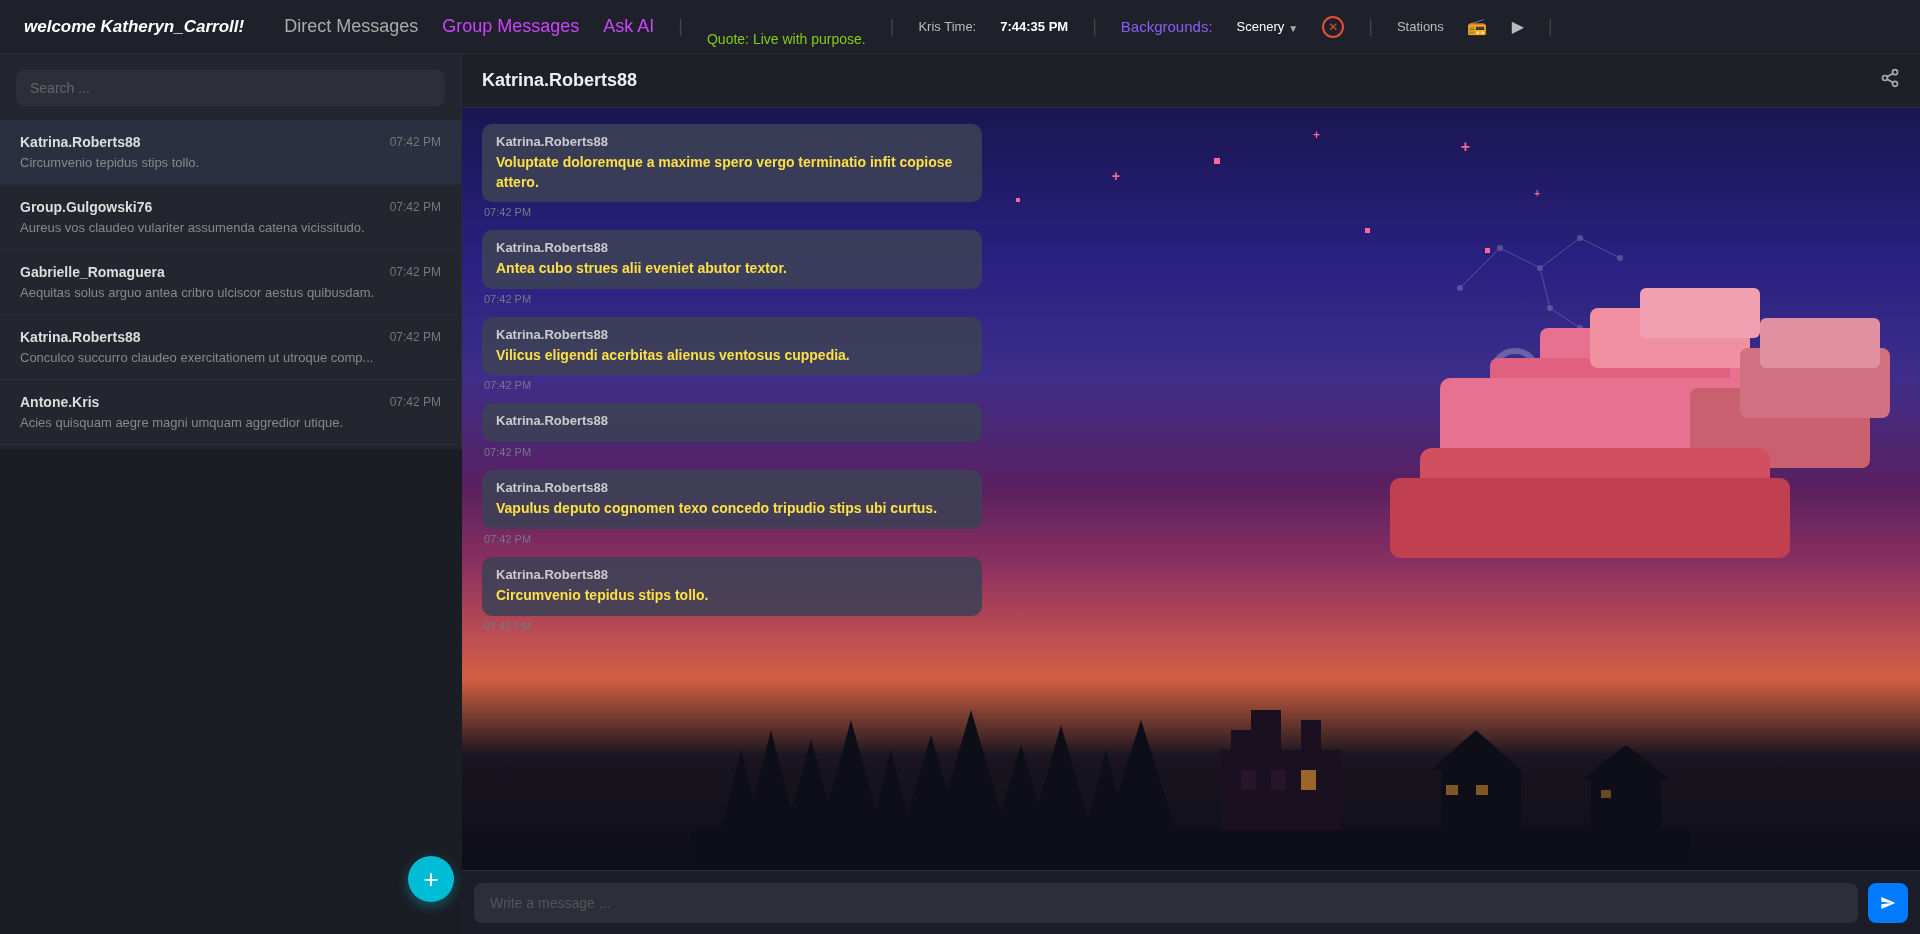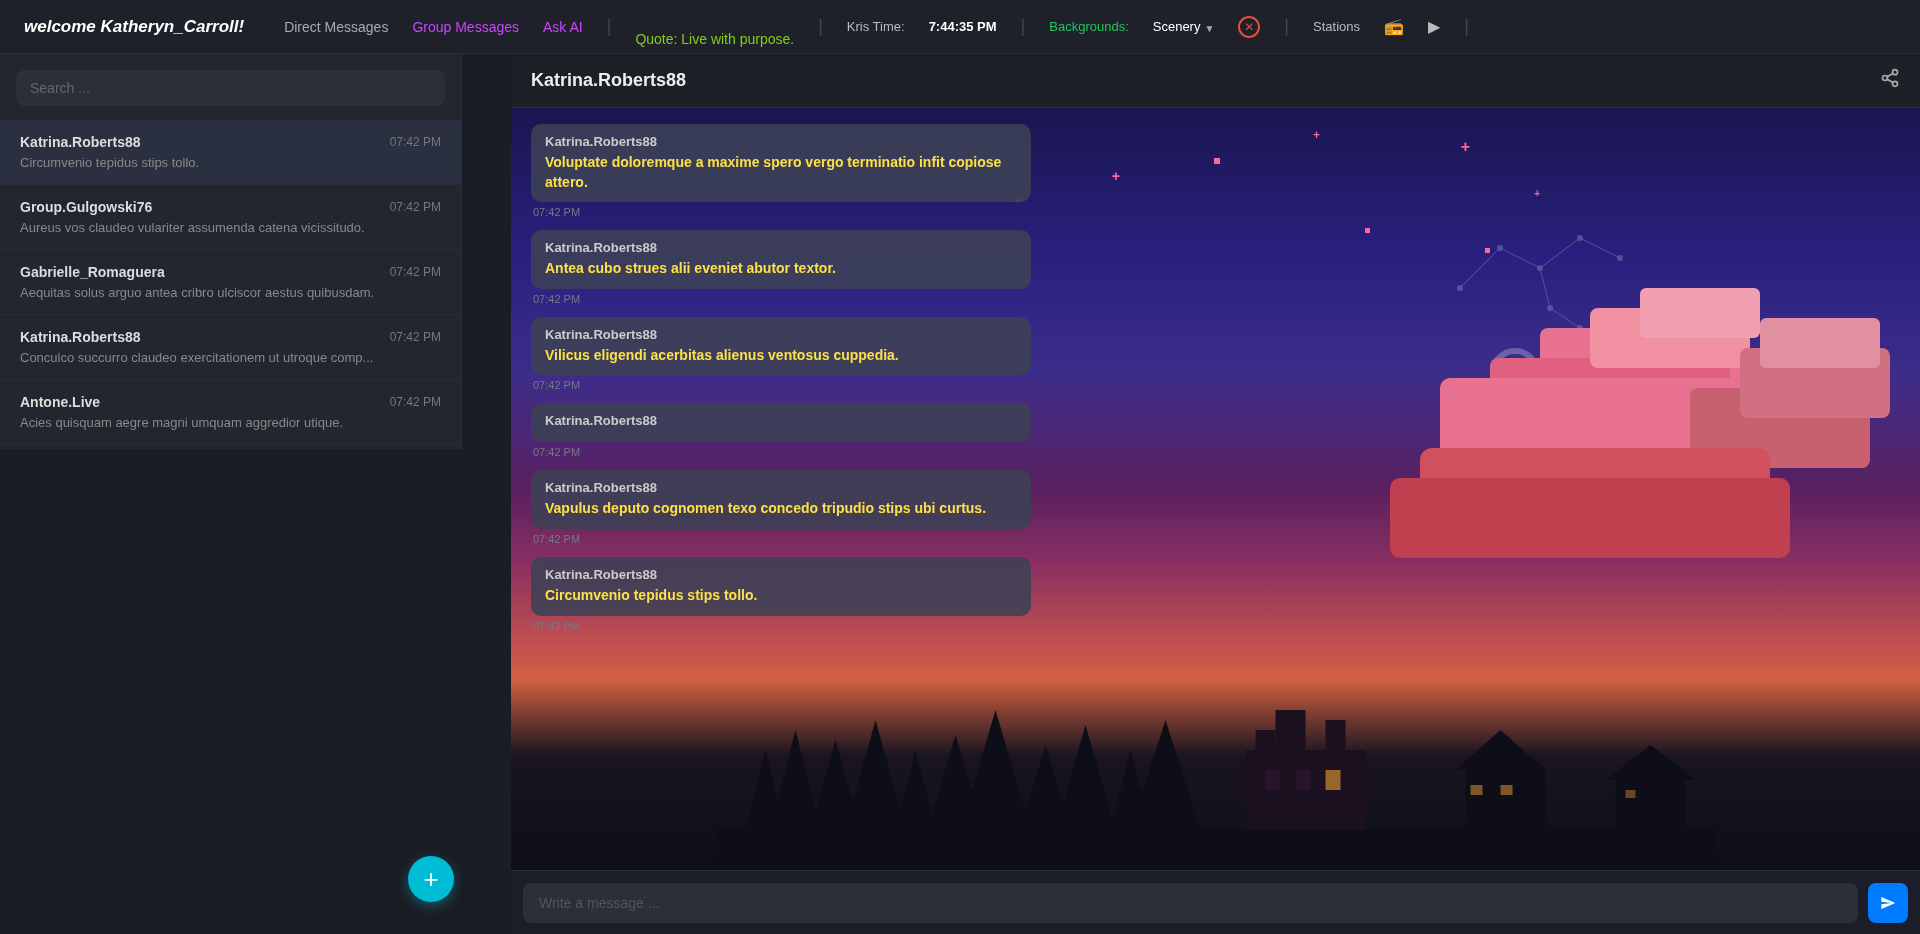--- a/index.html
+++ b/index.html
@@ -24,21 +24,21 @@
     }
     .brand {
       font-style: italic;
       font-weight: 900;
       font-size: 17px;
       color: #fff;
       white-space: nowrap;
       margin-right: 16px;
     }
     .nav-link {
-      font-size: 14px;
+      font-size: 18px;
       color: #aaa;
       cursor: pointer;
       white-space: nowrap;
     }
     .nav-link.active {
       color: #cc44ff;
     }
     .nav-link.ask-ai {
       color: #cc44ff;
     }
@@ -55,22 +55,22 @@
     .nav-time-label {
       font-size: 13px;
       color: #bbb;
     }
     .nav-time-value {
       font-size: 13px;
       font-weight: bold;
       color: #fff;
     }
     .nav-bg-label {
-      font-size: 13px;
-      color: #22c55e;
+      font-size: 15px;
+      color: #8b5cf6;
     }
     .nav-bg-value {
       font-size: 13px;
       color: #fff;
     }
     .nav-bg-selector {
       display: flex;
       align-items: flex-end;
       gap: 4px;
     }
@@ -345,21 +345,21 @@
       font-size: 14px;
       font-weight: bold;
     }
     .deco-square {
       position: absolute;
       background: #ff6699;
     }
 
     .sidebar-container {
       position: relative;
-      width: 511px;
+      width: 462px;
       flex-shrink: 0;
     }
   </style>
 </head>
 <body>
 
 <nav class="topnav">
   <span class="brand">welcome Katheryn_Carroll!</span>
   <span class="nav-link">Direct Messages</span>
   <span class="nav-link active">Group Messages</span>
@@ -417,21 +417,21 @@
   </div>
           <div class="convo-item">
     <div class="convo-header">
       <span class="convo-name">Katrina.Roberts88</span>
       <span class="convo-time">07:42 PM</span>
     </div>
     <div class="convo-preview">Conculco succurro claudeo exercitationem ut utroque comp...</div>
   </div>
           <div class="convo-item">
     <div class="convo-header">
-      <span class="convo-name">Antone.Live</span>
+      <span class="convo-name">Antone.Kris</span>
       <span class="convo-time">07:42 PM</span>
     </div>
     <div class="convo-preview">Acies quisquam aegre magni umquam aggredior utique.</div>
   </div>
         </div>
     </div>
     <div class="fab-btn">+</div>
   </div>
 
   <div class="chat-area">

